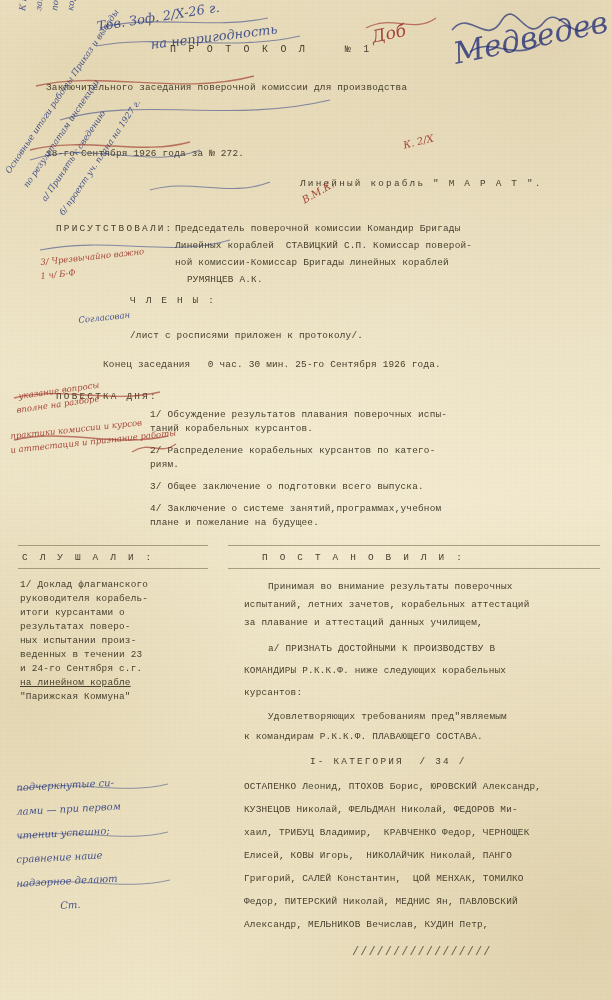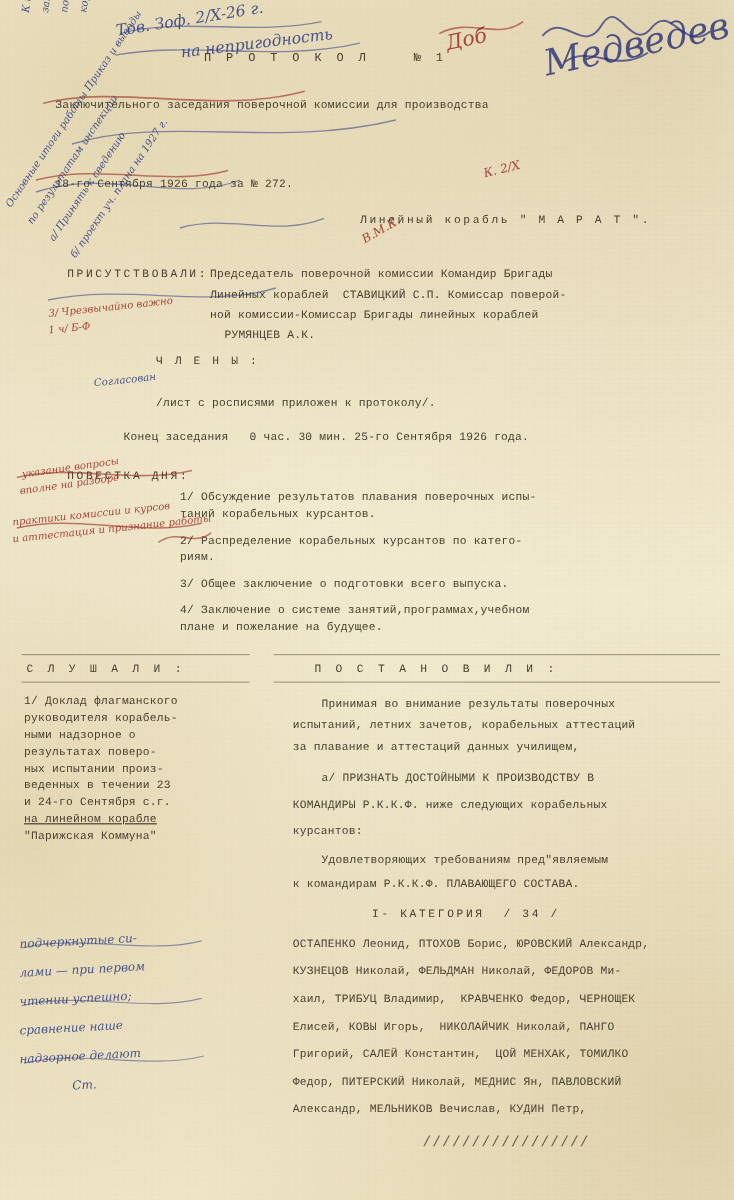--- a/index.html
+++ b/index.html
@@ -115,21 +115,21 @@
   <div class="rule" style="left:228px;top:545px;width:372px;"></div>
 
   <div class="t sp" style="left:22px;top:553px;">С Л У Ш А Л И :</div>
   <div class="t sp" style="left:262px;top:553px;">П О С Т А Н О В И Л И :</div>
 
   <div class="rule" style="left:18px;top:568px;width:190px;"></div>
   <div class="rule" style="left:228px;top:568px;width:372px;"></div>
 
   <div class="t" style="left:20px;top:580px;">1/ Доклад флагманского</div>
   <div class="t" style="left:20px;top:594px;">руководителя корабель-</div>
-  <div class="t" style="left:20px;top:608px;">ными надзорное о</div>
+  <div class="t" style="left:20px;top:608px;">итоги курсантами о</div>
   <div class="t" style="left:20px;top:622px;">результатах поверо-</div>
   <div class="t" style="left:20px;top:636px;">ных испытании произ-</div>
   <div class="t" style="left:20px;top:650px;">веденных в течении 23</div>
   <div class="t" style="left:20px;top:664px;">и 24-го Сентября с.г.</div>
   <div class="t" style="left:20px;top:678px;text-decoration:underline;">на линейном корабле</div>
   <div class="t" style="left:20px;top:692px;">"Парижская Коммуна"</div>
 
   <div class="t" style="left:268px;top:582px;">Принимая во внимание результаты поверочных</div>
   <div class="t" style="left:244px;top:600px;">испытаний, летних зачетов, корабельных аттестаций</div>
   <div class="t" style="left:244px;top:618px;">за плавание и аттестаций данных училищем,</div>

